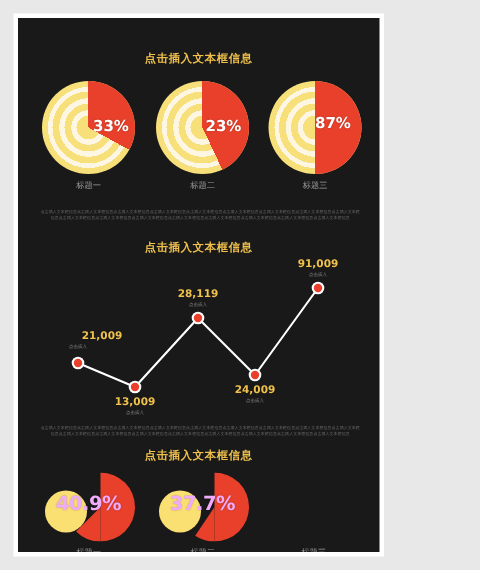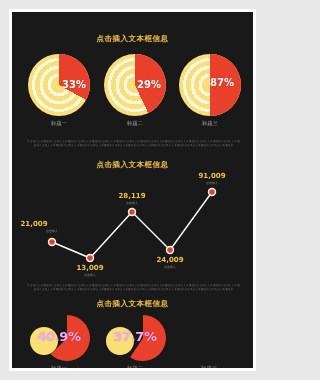--- a/index.html
+++ b/index.html
@@ -129,21 +129,21 @@
         <div class="wedge" style="background:conic-gradient(from 0deg,#e8402a 0turn 0.33turn,transparent 0.33turn 1turn);"></div>
         <div class="ring-pct" style="left:34px;top:25px;">33%</div>
       </div>
       <div class="ring-label">标题一</div>
     </div>
 
     <div class="ring-cell" style="left:88px;">
       <div class="ring-wrap">
         <div class="rings"></div>
         <div class="wedge" style="background:conic-gradient(from 0deg,#e8402a 0turn 0.43turn,transparent 0.43turn 1turn);"></div>
-        <div class="ring-pct" style="left:33px;top:25px;">29%</div>
+        <div class="ring-pct" style="left:33px;top:25px;">23%</div>
       </div>
       <div class="ring-label">标题二</div>
     </div>
 
     <div class="ring-cell" style="left:163px;">
       <div class="ring-wrap">
         <div class="rings"></div>
         <div class="wedge" style="background:conic-gradient(from 0deg,#e8402a 0turn 0.5turn,transparent 0.5turn 1turn);"></div>
         <div class="ring-pct" style="left:31px;top:23px;text-align:center;">87%</div>
       </div>
@@ -166,21 +166,21 @@
         <circle cx="78" cy="78" r="2.8" fill="#e8402a"></circle>
         <circle cx="120" cy="32" r="4.2" fill="#ffffff"></circle>
         <circle cx="120" cy="32" r="2.8" fill="#e8402a"></circle>
         <circle cx="158" cy="70" r="4.2" fill="#ffffff"></circle>
         <circle cx="158" cy="70" r="2.8" fill="#e8402a"></circle>
         <circle cx="200" cy="12" r="4.2" fill="#ffffff"></circle>
         <circle cx="200" cy="12" r="2.8" fill="#e8402a"></circle>
       </g>
     </svg>
 
-    <div class="pt-value" style="left:0;top:40px;width:44px;">21,009</div>
+    <div class="pt-value" style="left:34px;top:40px;width:44px;">21,009</div>
     <div class="pt-sub" style="left:18px;top:49px;width:44px;">点击插入</div>
 
     <div class="pt-value" style="left:56px;top:84px;width:44px;">13,009</div>
     <div class="pt-sub" style="left:56px;top:93px;width:44px;">点击插入</div>
 
     <div class="pt-value" style="left:98px;top:12px;width:44px;">28,119</div>
     <div class="pt-sub" style="left:98px;top:21px;width:44px;">点击插入</div>
 
     <div class="pt-value" style="left:136px;top:76px;width:44px;text-align:center;">24,009</div>
     <div class="pt-sub" style="left:136px;top:85px;width:44px;">点击插入</div>

